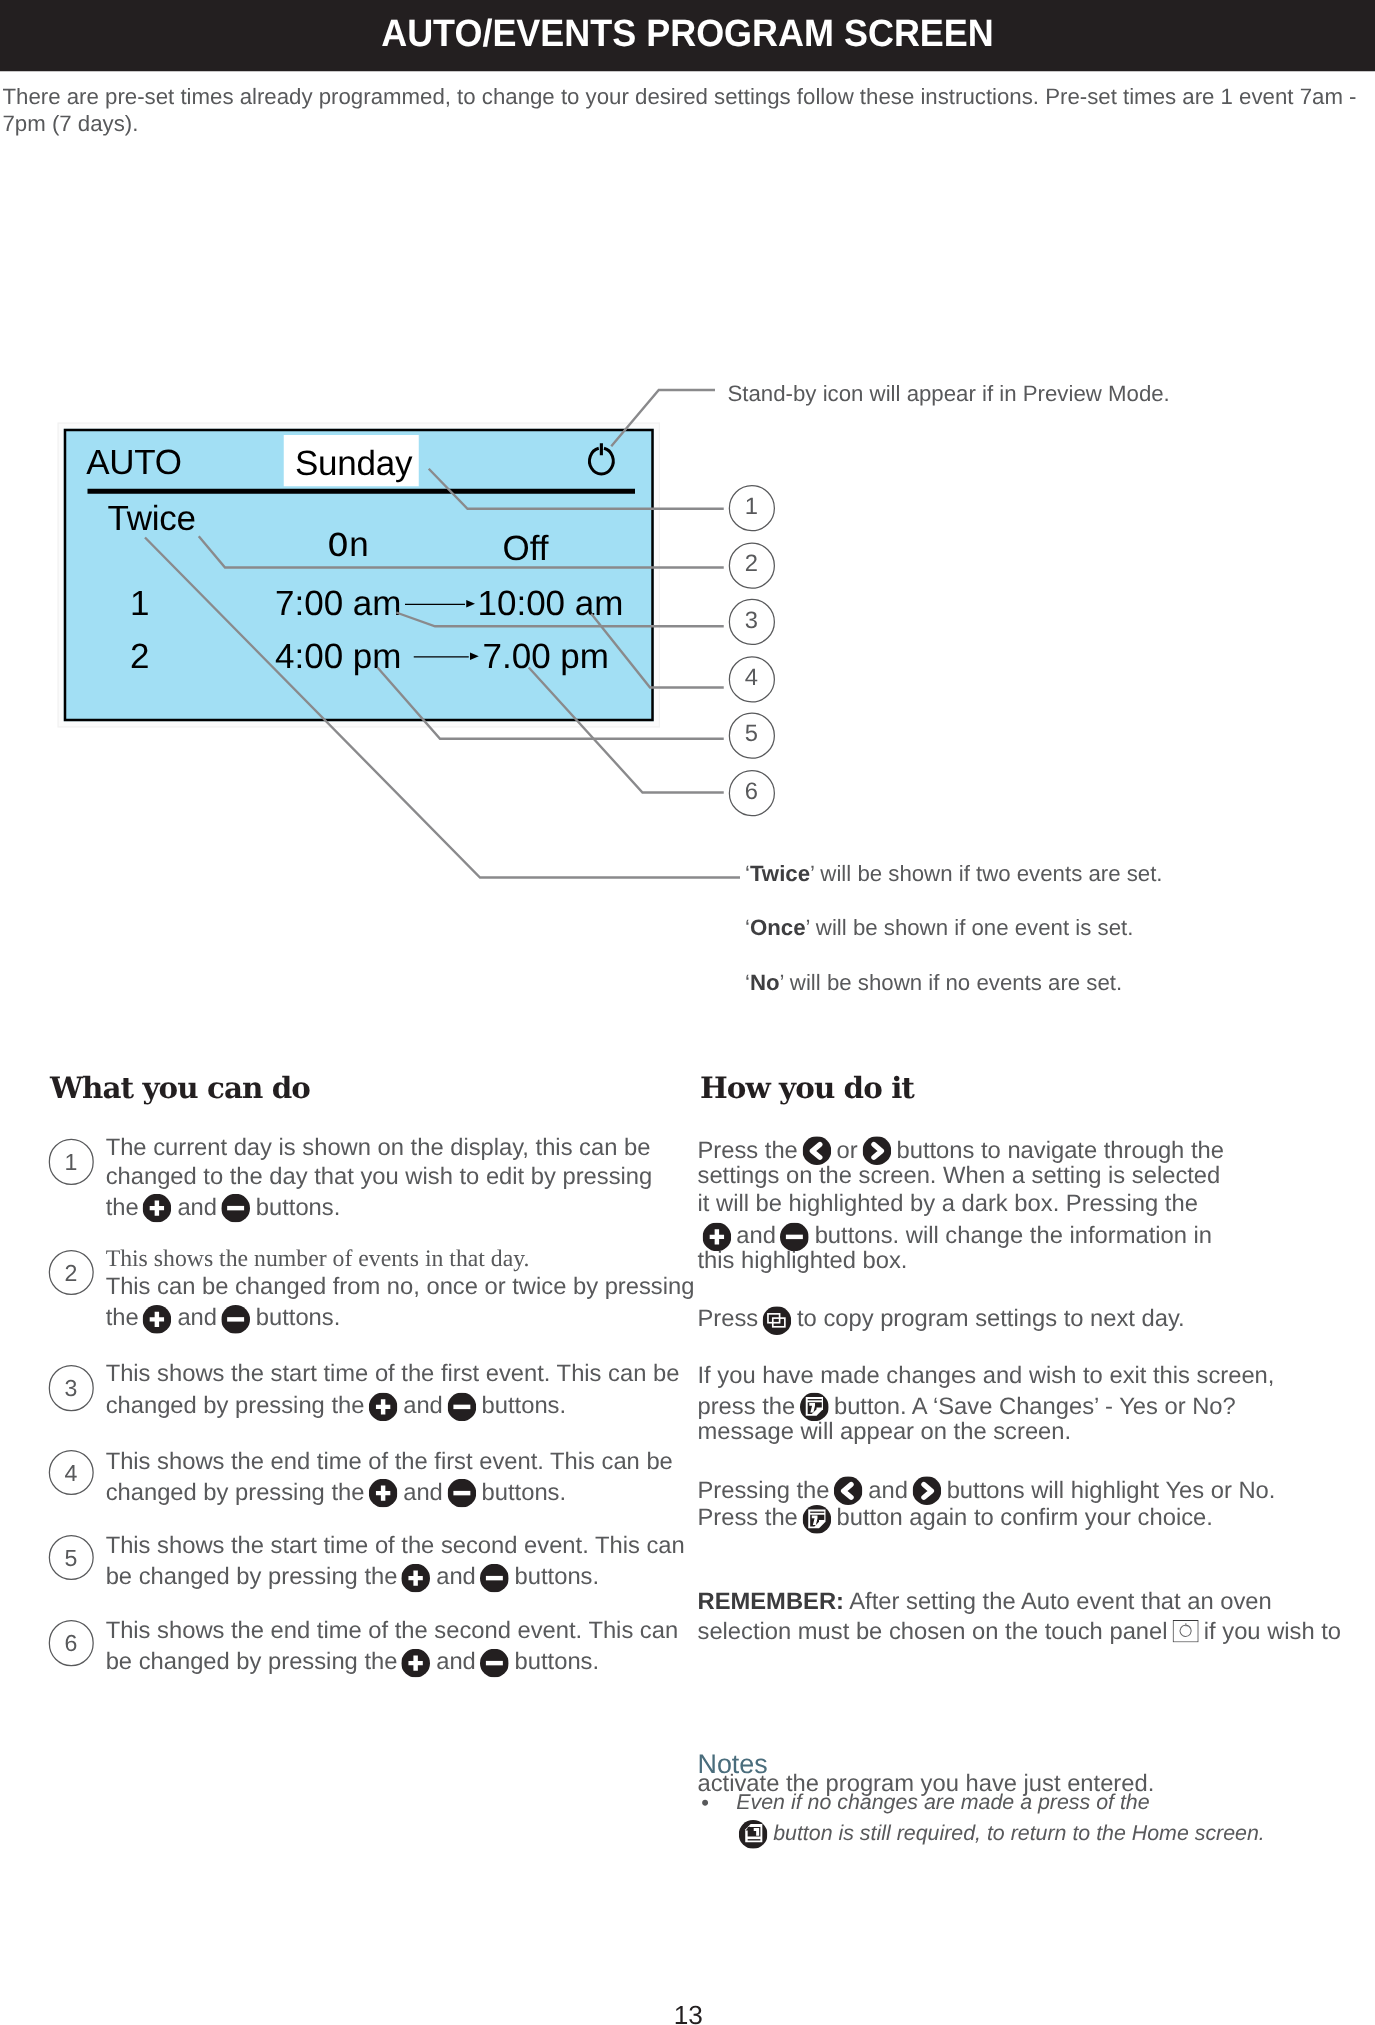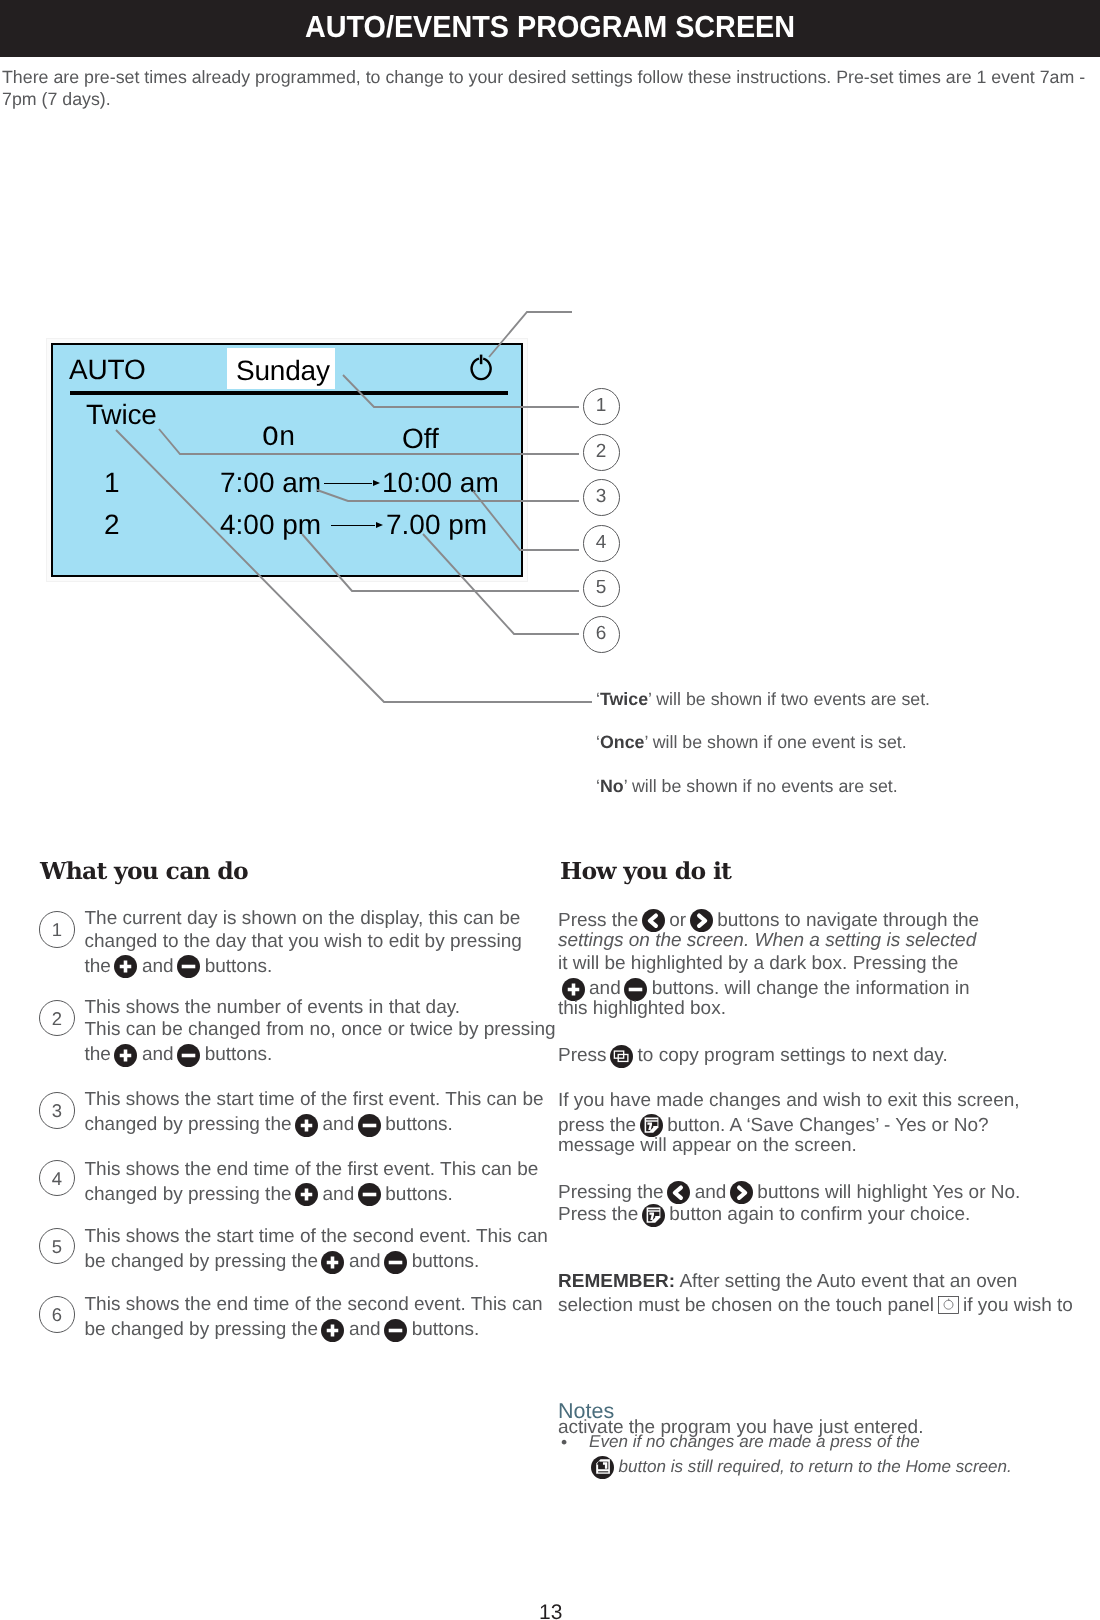--- a/index.html
+++ b/index.html
@@ -156,39 +156,40 @@
     </g>
   </svg>
 
   <div class="marker" style="left:582.5px;top:388px">1</div>
   <div class="marker" style="left:582.5px;top:433.5px">2</div>
   <div class="marker" style="left:582.5px;top:479px">3</div>
   <div class="marker" style="left:582.5px;top:524.5px">4</div>
   <div class="marker" style="left:582.5px;top:570px">5</div>
   <div class="marker" style="left:582.5px;top:615.5px">6</div>
 
+  <div class="callout-note" style="left:582px;top:305px">Stand-by icon will appear if in Preview Mode.</div>
 
   <div class="ev-note" style="left:596px;top:688.5px"><span>‘</span><b>Twice</b><span>’ will be shown if two events are set.</span></div>
   <div class="ev-note" style="left:596px;top:732px"><span>‘</span><b>Once</b><span>’ will be shown if one event is set.</span></div>
   <div class="ev-note" style="left:596px;top:775.5px"><span>‘</span><b>No</b><span>’ will be shown if no events are set.</span></div>
 
   <div class="sec-head" style="left:40px;top:857px;transform:scale(0.94)">What you can do</div>
   <div class="sec-head" style="left:560px;top:857px;transform:scale(0.94)">How you do it</div>
 
   <div id="wycd-items">
       <div class="marker small" style="left: 38.6px; top: 911.1px;">1</div>
       <div class="body-line" style="left: 84.5px; top: 910px;"><span class="w">The current day is shown on the display, this can be</span></div>
       <div class="body-line" style="left: 84.5px; top: 932.7px;"><span class="w">changed to the day that you wish to edit by pressing</span></div>
       <div class="body-line" style="left: 84.5px; top: 955.4px;"><span class="w">the</span><span class="ic" style="vertical-align: -6.5px;"><svg width="23" height="23">
             <use href="#sym-plus"></use>
           </svg></span><span class="w">and</span><span class="ic" style="vertical-align: -6.5px;"><svg width="23" height="23">
             <use href="#sym-minus"></use>
           </svg></span><span class="w">buttons.</span></div>
       <div class="marker small" style="left: 38.6px; top: 999.5px;">2</div>
-      <div class="body-line" style="left: 84.5px; top: 998.5px;"><span class="w">This shows the number of events in that day.</span></div>
+      <div class="body-line" style="left: 84.5px; top: 998.5px; font-family: Liberation Serif, serif;"><span class="w">This shows the number of events in that day.</span></div>
       <div class="body-line" style="left: 84.5px; top: 1021.2px;"><span class="w">This can be changed from no, once or twice by pressing</span></div>
       <div class="body-line" style="left: 84.5px; top: 1043.9px;"><span class="w">the</span><span class="ic" style="vertical-align: -6.5px;"><svg width="23" height="23">
             <use href="#sym-plus"></use>
           </svg></span><span class="w">and</span><span class="ic" style="vertical-align: -6.5px;"><svg width="23" height="23">
             <use href="#sym-minus"></use>
           </svg></span><span class="w">buttons.</span></div>
       <div class="marker small" style="left: 38.6px; top: 1092px;">3</div>
       <div class="body-line" style="left: 84.5px; top: 1090.8px;"><span class="w">This shows the start time of the first event. This can be</span></div>
       <div class="body-line" style="left: 84.5px; top: 1113.5px;"><span class="w">changed by pressing the</span><span class="ic" style="vertical-align: -6.5px;"><svg width="23" height="23">
             <use href="#sym-plus"></use>
@@ -216,21 +217,21 @@
           </svg></span><span class="w">and</span><span class="ic" style="vertical-align: -6.5px;"><svg width="23" height="23">
             <use href="#sym-minus"></use>
           </svg></span><span class="w">buttons.</span></div>
     </div>
   <div id="hydi-paras">
       <div class="body-line" style="left: 558px; top: 909.4px;"><span class="w">Press the</span><span class="ic" style="vertical-align: -6.5px;"><svg width="23" height="23">
             <use href="#sym-left"></use>
           </svg></span><span class="w">or</span><span class="ic" style="vertical-align: -6.5px;"><svg width="23" height="23">
             <use href="#sym-right"></use>
           </svg></span><span class="w">buttons to navigate through the</span></div>
-      <div class="body-line" style="left: 558px; top: 932.1px; font-style: italic;"><span class="w">settings on the screen. When a setting is selected</span></div>
+      <div class="body-line" style="left: 558px; top: 932.1px;"><span class="w">settings on the screen. When a setting is selected</span></div>
       <div class="body-line" style="left: 558px; top: 954.8px;"><span class="w">it will be highlighted by a dark box. Pressing the</span></div>
       <div class="body-line" style="left: 558px; top: 977.5px;"><span class="ic" style="vertical-align: -6.5px;"><svg width="23" height="23">
             <use href="#sym-plus"></use>
           </svg></span><span class="w">and</span><span class="ic" style="vertical-align: -6.5px;"><svg width="23" height="23">
             <use href="#sym-minus"></use>
           </svg></span><span class="w">buttons. will change the information in</span></div>
       <div class="body-line" style="left: 558px; top: 1000.2px;"><span class="w">this highlighted box.</span></div>
       <div class="body-line" style="left: 558px; top: 1044.6px;"><span class="w">Press</span><span class="ic" style="vertical-align: -6.5px;"><svg width="23" height="23">
             <use href="#sym-copy"></use>
           </svg></span><span class="w">to copy program settings to next day.</span></div>

